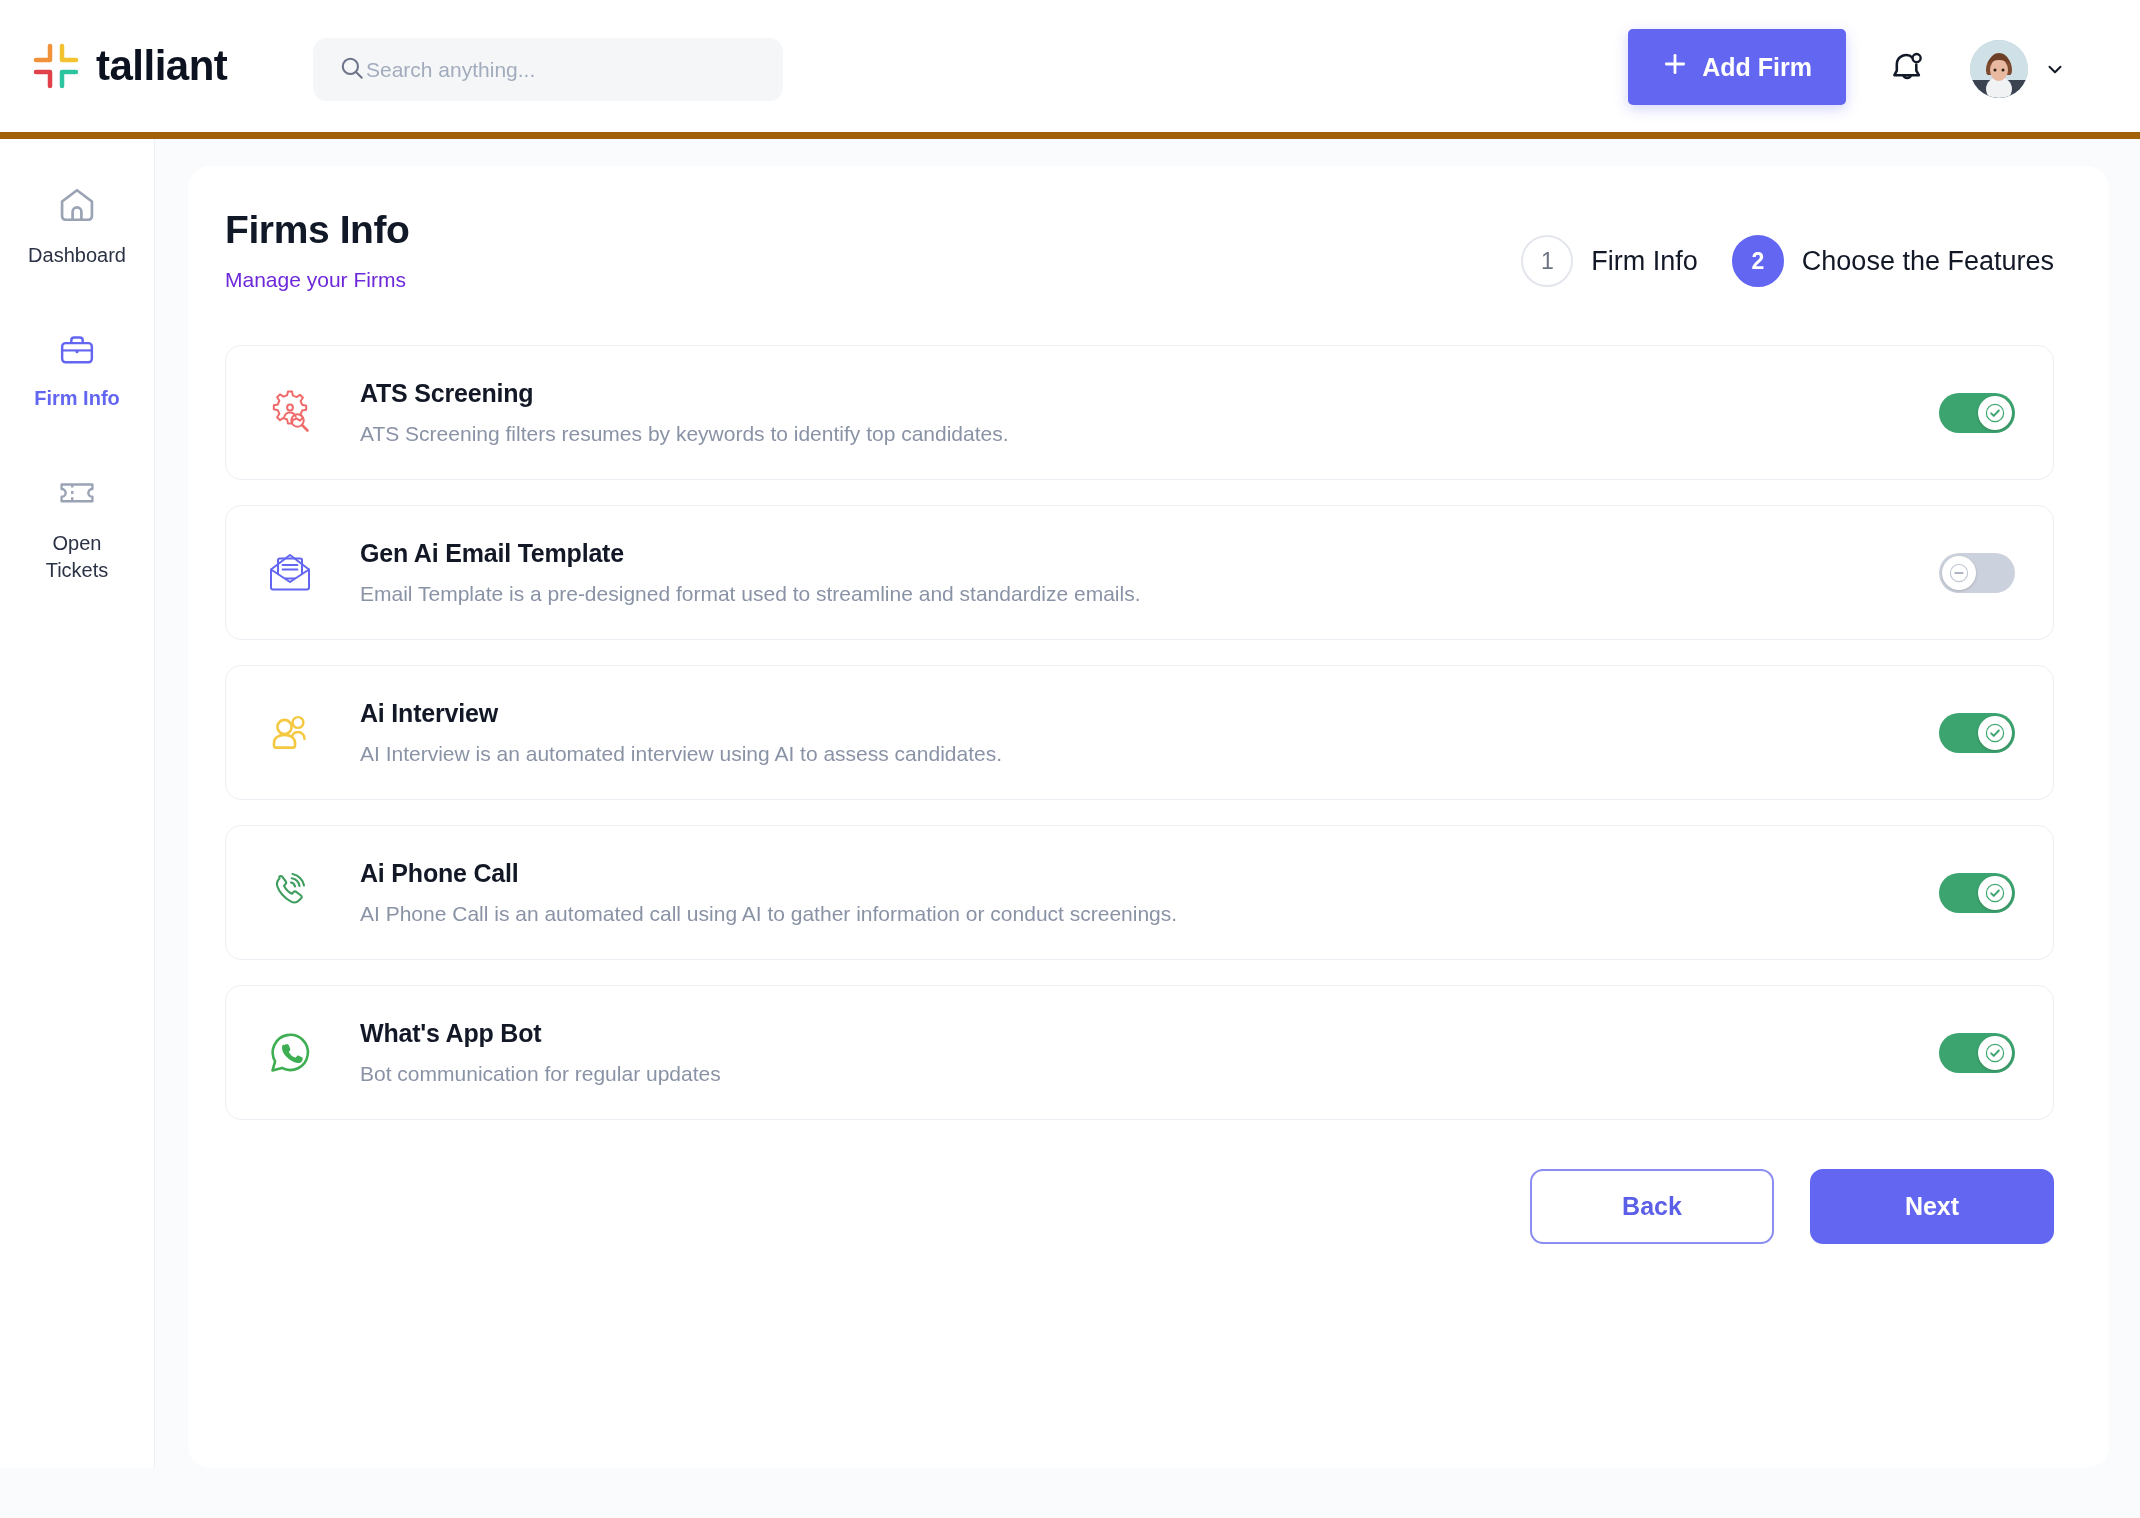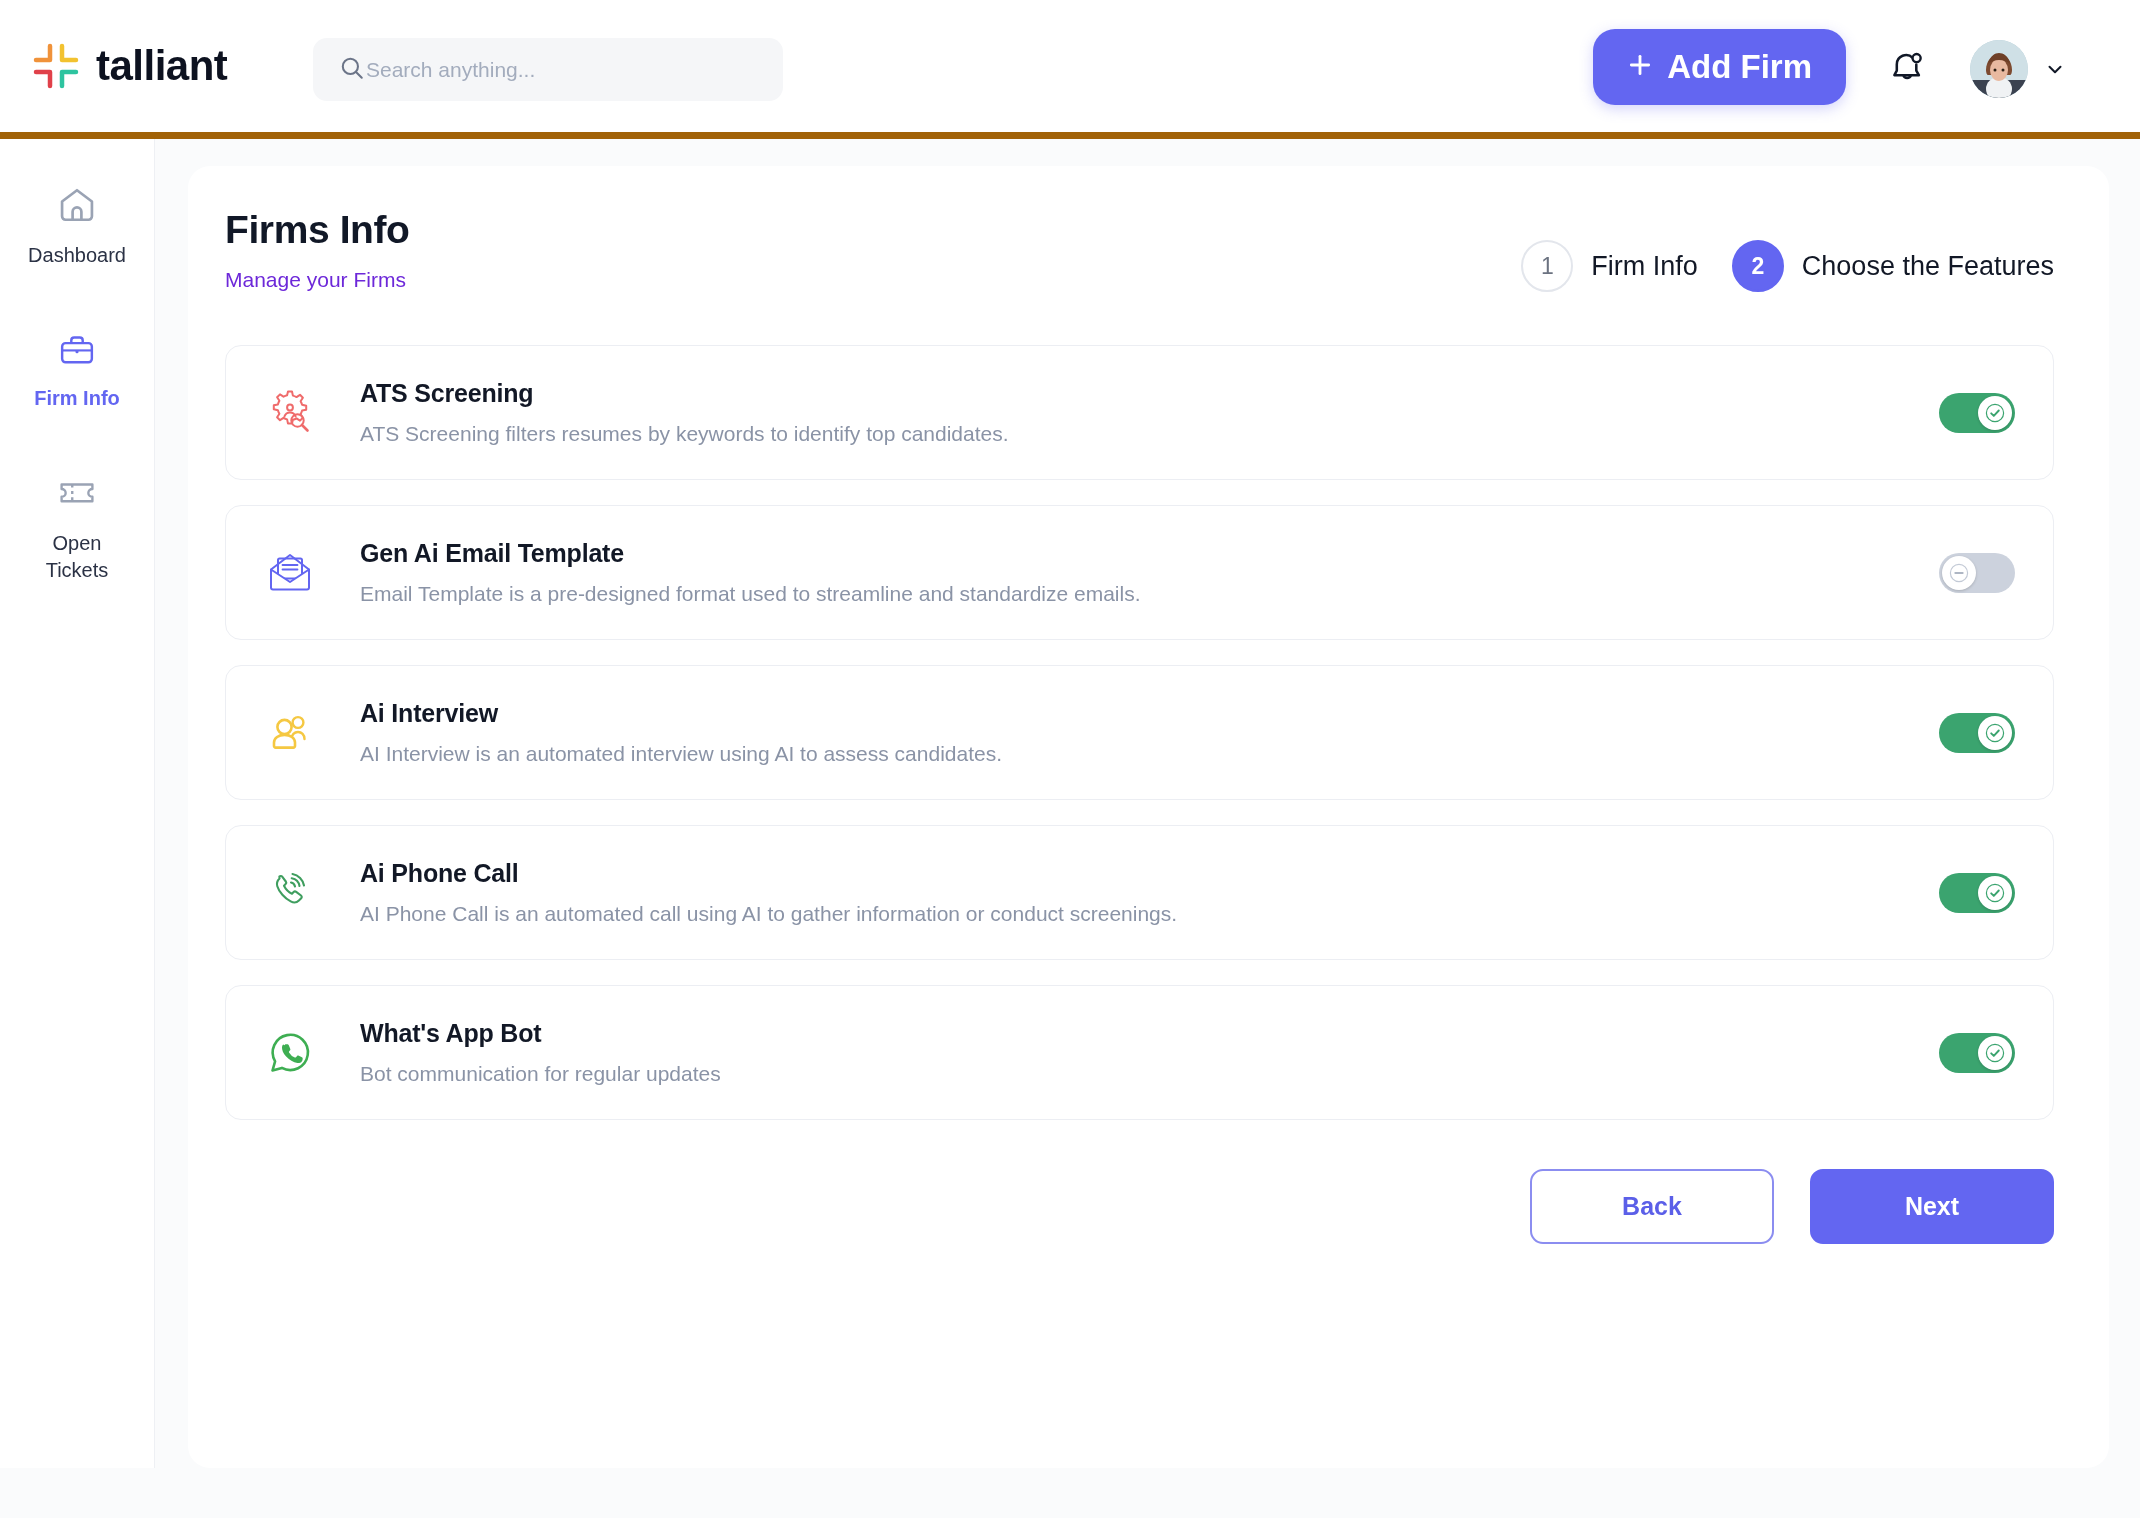--- a/index.html
+++ b/index.html
@@ -40,24 +40,24 @@
     border: 0; background: transparent; outline: none;
     font-family: "Liberation Sans", sans-serif;
     font-size: 21px; color: #3a4256; width: 100%;
   }
   .searchbox input::placeholder { color: #a3acbd; }
 
   .add-firm-btn {
     position: absolute; right: 294px; top: 29px;
     height: 76px; padding: 0 34px;
     background: #6366f1; color:#fff;
-    border: 0; border-radius: 22px;
+    border: 0; border-radius: 5px;
     display: flex; align-items: center; gap: 14px;
     font-family: "Liberation Sans", sans-serif;
-    font-size: 33px; font-weight: 700; cursor: pointer;
+    font-size: 25px; font-weight: 700; cursor: pointer;
     box-shadow: 0 4px 14px rgba(99,102,241,.28);
   }
   .plus-ico { display:block; }
 
   .bell-wrap {
     position: absolute; right: 212px; top: 47px;
     width: 42px; height: 42px; cursor: pointer;
   }
   .avatar {
     position: absolute; right: 112px; top: 40px;
@@ -97,21 +97,21 @@
     padding: 27px 29px 0 33px;
   }
   .panel {
     width: 1921px; height: 1302px;
     background: #ffffff;
     border-radius: 22px;
     padding: 42px 55px 0 37px;
     position: relative;
   }
 
-  .panel-head { display: flex; justify-content: space-between; align-items: flex-end; }
+  .panel-head { display: flex; justify-content: space-between; align-items: center; }
   .page-title { font-size: 39px; font-weight: 700; color: #111827; letter-spacing: -0.4px; }
   .page-sub { font-size: 21px; color: #6d28d9; margin-top: 16px; }
 
   .stepper { display: flex; align-items: center; gap: 0; padding-top: 22px; }
   .step { display: flex; align-items: center; gap: 18px; }
   .step + .step { margin-left: 34px; }
   .step-num {
     width: 52px; height: 52px; border-radius: 50%;
     display: flex; align-items: center; justify-content: center;
     font-size: 23px; font-weight: 500;

